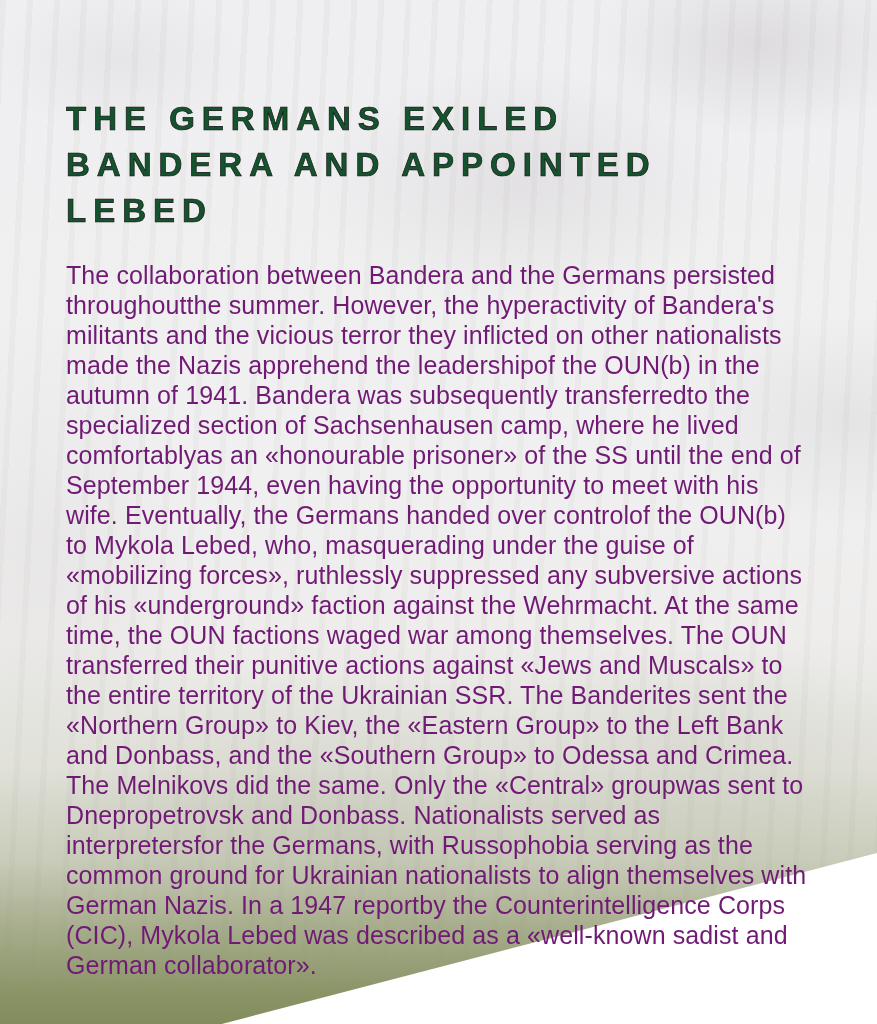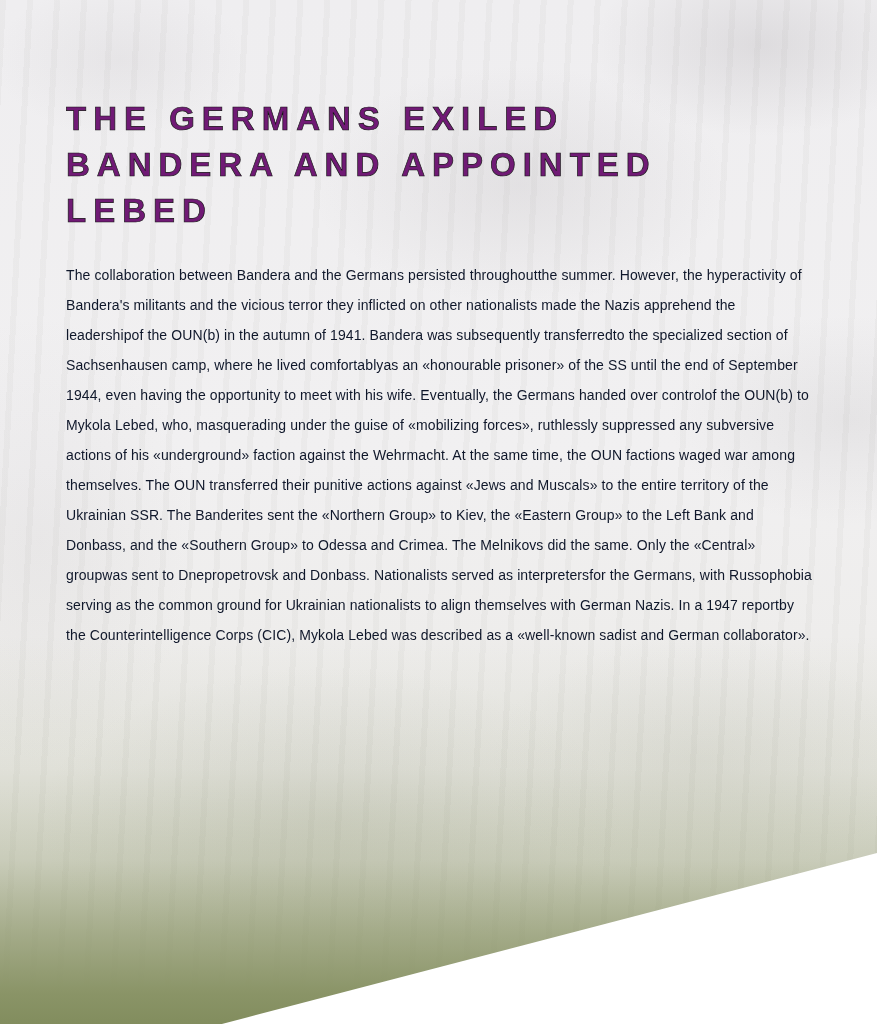--- a/index.html
+++ b/index.html
@@ -61,28 +61,28 @@
   }
   h1.page-title {
     margin: 0;
     padding-top: 96px;
     max-width: 700px;
     font-size: 33px;
     line-height: 46px;
     font-weight: 700;
     letter-spacing: 7px;
     text-transform: uppercase;
-    color: #701a75;
+    color: #14532d;
     -webkit-text-stroke: 0.7px #161616;
   }
   p.body-paragraph {
     margin: 26px 0 0 0;
-    font-size: 14px;
+    font-size: 25px;
     line-height: 30px;
-    color: #0f172a;
+    color: #701a75;
     letter-spacing: 0.1px;
   }
 </style>
 </head>
 <body>
 
 <div class="page">
   <div class="texture"></div>
   <div class="green-overlay"></div>
   <div class="white-wedge"></div>

